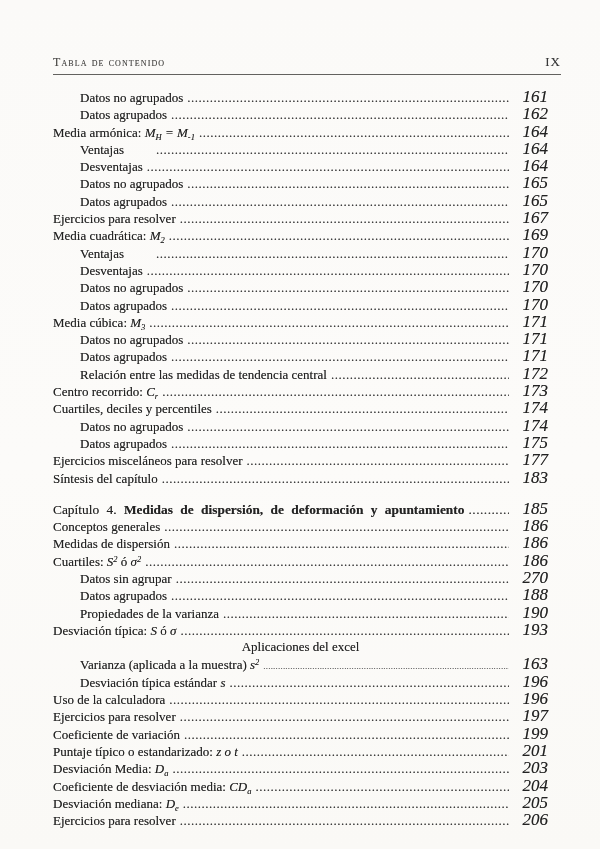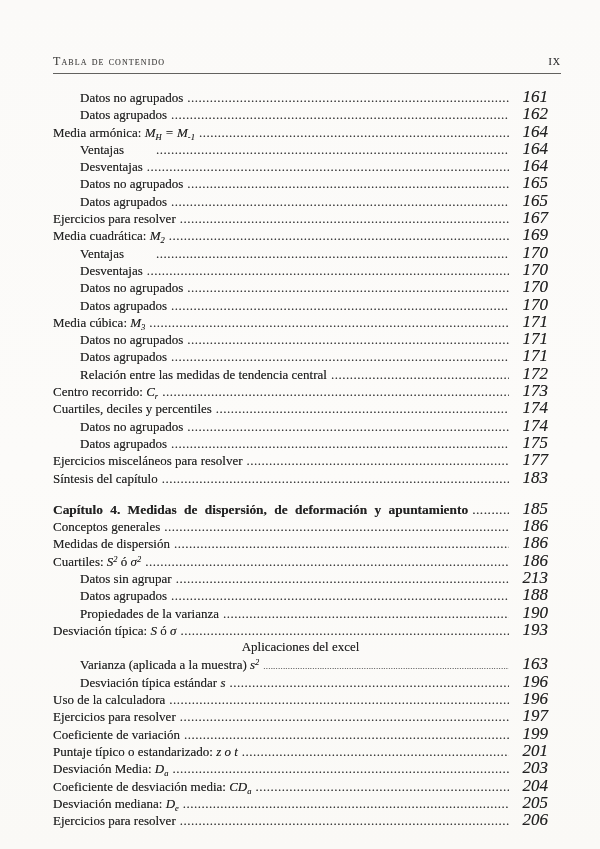--- a/index.html
+++ b/index.html
@@ -16,21 +16,21 @@
   .header {
     position:absolute; left:53px; right:39px; top:54px;
     display:flex; justify-content:space-between; align-items:baseline;
     border-bottom:1px solid #63625f; padding-bottom:4px;
   }
   .header .title {
     font-variant:small-caps; font-size:12px; letter-spacing:1.1px;
     color:#4c4b49; text-shadow:0 0 .4px rgba(70,70,70,.5);
   }
   .header .pn {
-    font-size:10px; letter-spacing:1px; color:#39393a;
+    font-size:13px; letter-spacing:1px; color:#39393a;
     text-shadow:0 0 .4px rgba(70,70,70,.5);
   }
   .toc {
     position:absolute; left:53px; right:52px; top:89px;
     text-shadow:0 0 .45px rgba(45,45,45,.55);
   }
   .row {
     display:flex; align-items:baseline;
     font-size:13px; line-height:16.3px; white-space:nowrap;justify-content:center;
   }
@@ -41,21 +41,21 @@
   .dots::after {
     content:"............................................................................................................................................................................................................";
     letter-spacing:.5px; color:#3c3c3c;
   }
   .dots.fine::after { font-size:9px; letter-spacing:.2px; color:#4a4a4a; }
   .pagenum { flex:0 0 36px; text-align:right; font-size:17px;font-style:italic; }
   .spacer { height:14px; }
   .chapter { font-size:13.4px; }
   .chapter .label { word-spacing:4px; }
   .seg-i { font-style:italic; }
-  .seg-b { font-weight:bold; }
+  .seg-b { font-weight:normal; }
   .seg-bi { font-weight:bold; }
   sub, sup { font-style:italic; font-size:8.5px; line-height:0; }
   sub { vertical-align:-2.5px; }
   sup { vertical-align:4.5px; }
 </style>
 </head>
 <body>
 
 <div class="page">
   <div class="header">
@@ -195,21 +195,21 @@
         <span class="pagenum">186</span>
       </div>
       <div class="row">
         <span class="label"><span>Cuartiles: </span><span class="seg-i">S</span><sup>2</sup><span> ó </span><span class="seg-i">σ</span><sup>2</sup><span> </span></span>
         <span class="dots"></span>
         <span class="pagenum">186</span>
       </div>
       <div class="row ind">
         <span class="label"><span>Datos sin agrupar</span></span>
         <span class="dots"></span>
-        <span class="pagenum">213</span>
+        <span class="pagenum">270</span>
       </div>
       <div class="row ind">
         <span class="label"><span>Datos agrupados</span></span>
         <span class="dots"></span>
         <span class="pagenum">188</span>
       </div>
       <div class="row ind">
         <span class="label"><span>Propiedades de la varianza</span></span>
         <span class="dots"></span>
         <span class="pagenum">190</span>

